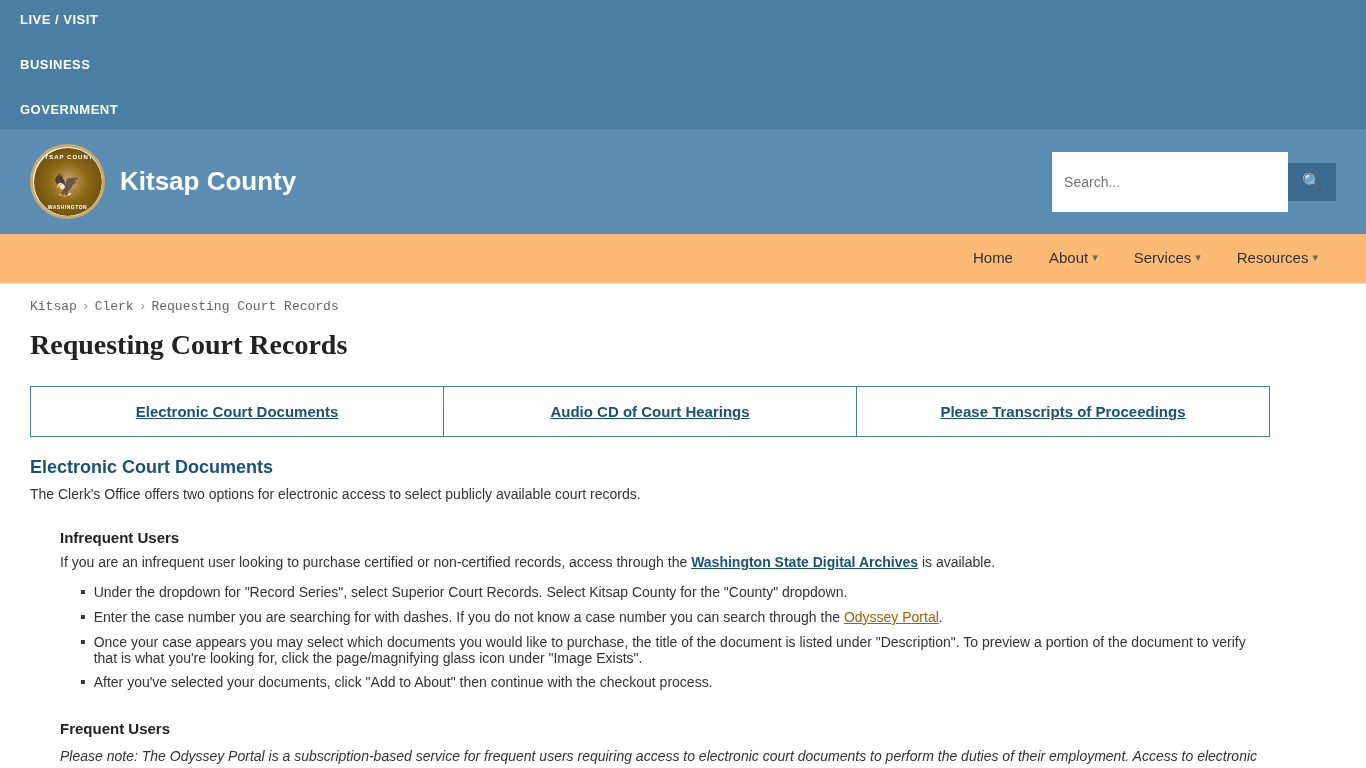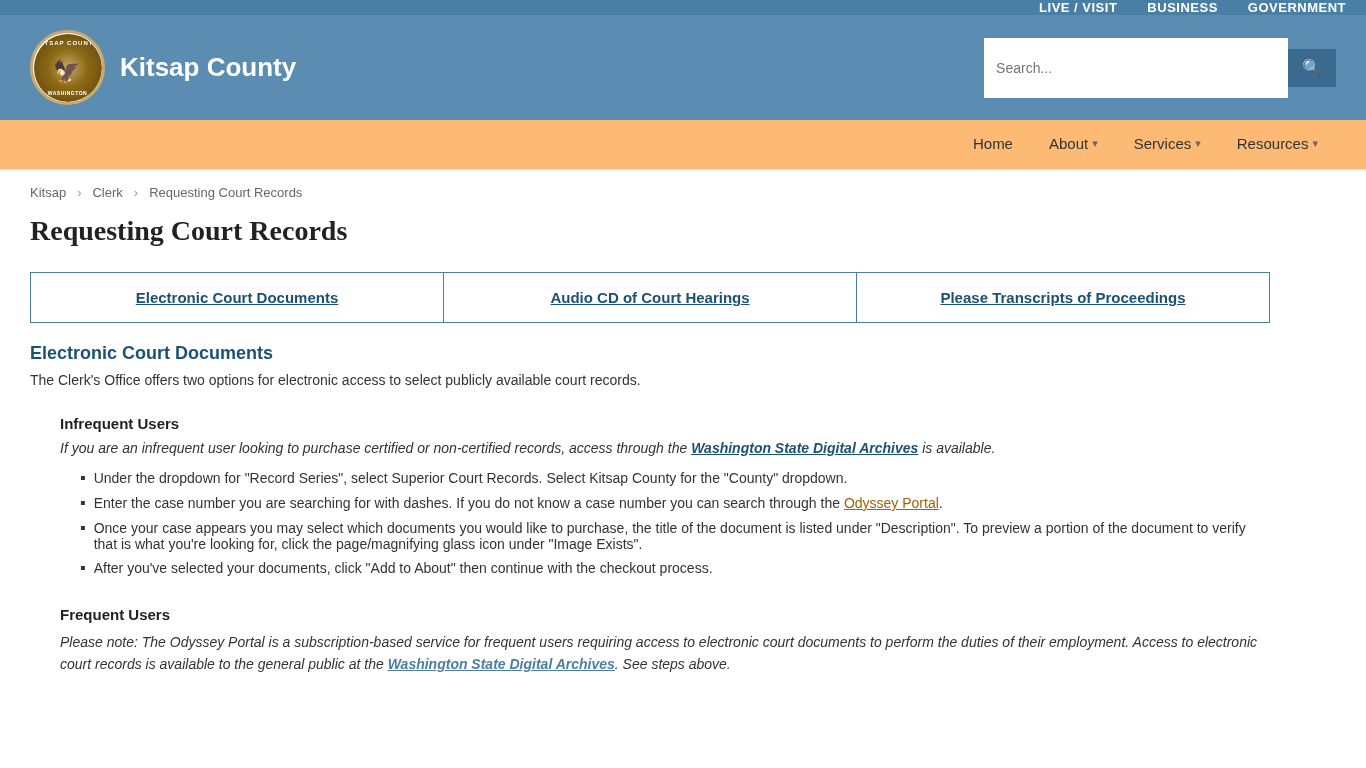--- a/index.html
+++ b/index.html
@@ -3,22 +3,23 @@
   <meta charset="utf-8">
   <style>
     * { box-sizing: border-box; margin: 0; padding: 0; }
     body { font-family: Arial, sans-serif; font-size: 14px; color: #333; background: #fff; }
 
     
     .top-bar {
       background: #4a7fa5;
       display: flex;
       justify-content: flex-end;
-      padding: 0 20px;
+      padding: 12px 20px;
       gap: 30px;
+      flex-direction: column;
     }
     .top-bar a {
       color: #fff;
       text-decoration: none;
       font-size: 13px;
       font-weight: bold;
       letter-spacing: 0.5px;
     }
 
     
@@ -83,21 +84,21 @@
       font-weight: bold;
     }
     .search-area {
       display: flex;
       align-items: center;
     }
     .search-input {
       padding: 22px 12px;
       font-size: 14px;
       border: none;
-      width: 304px;
+      width: 236px;
       outline: none;
       color: #999;
     }
     .search-btn {
       background: #3a6a8f;
       border: none;
       padding: 8px 14px;
       cursor: pointer;
       color: #fff;
       font-size: 16px;
@@ -126,21 +127,22 @@
     }
     .nav-chevron { font-size: 11px; color: #666; }
 
     
     .breadcrumb {
       padding: 15px 30px 5px;
       font-size: 13px;
       color: #666;
       display: flex;
       align-items: center;
-      gap: 11px;
+      gap: 5px;
+      font-family: Liberation Mono, monospace;
     }
     .breadcrumb a { color: #666; text-decoration: none; }
     .breadcrumb-sep { color: #999; }
 
     
     .main-content {
       padding: 10px 30px 40px;
       max-width: 1300px;
     }
     .page-title {
@@ -191,21 +193,20 @@
     .sub-heading {
       font-size: 15px;
       font-weight: bold;
       color: #222;
       margin-bottom: 8px;
     }
     .sub-intro {
       font-size: 14px;
       color: #333;
       margin-bottom: 10px;
-      font-style: italic;
     }
     .sub-intro a, .note-text a {
       color: #1a5276;
       font-weight: bold;
     }
 
     .bullet-list {
       margin-left: 20px;
       list-style: none;
       padding: 0;

